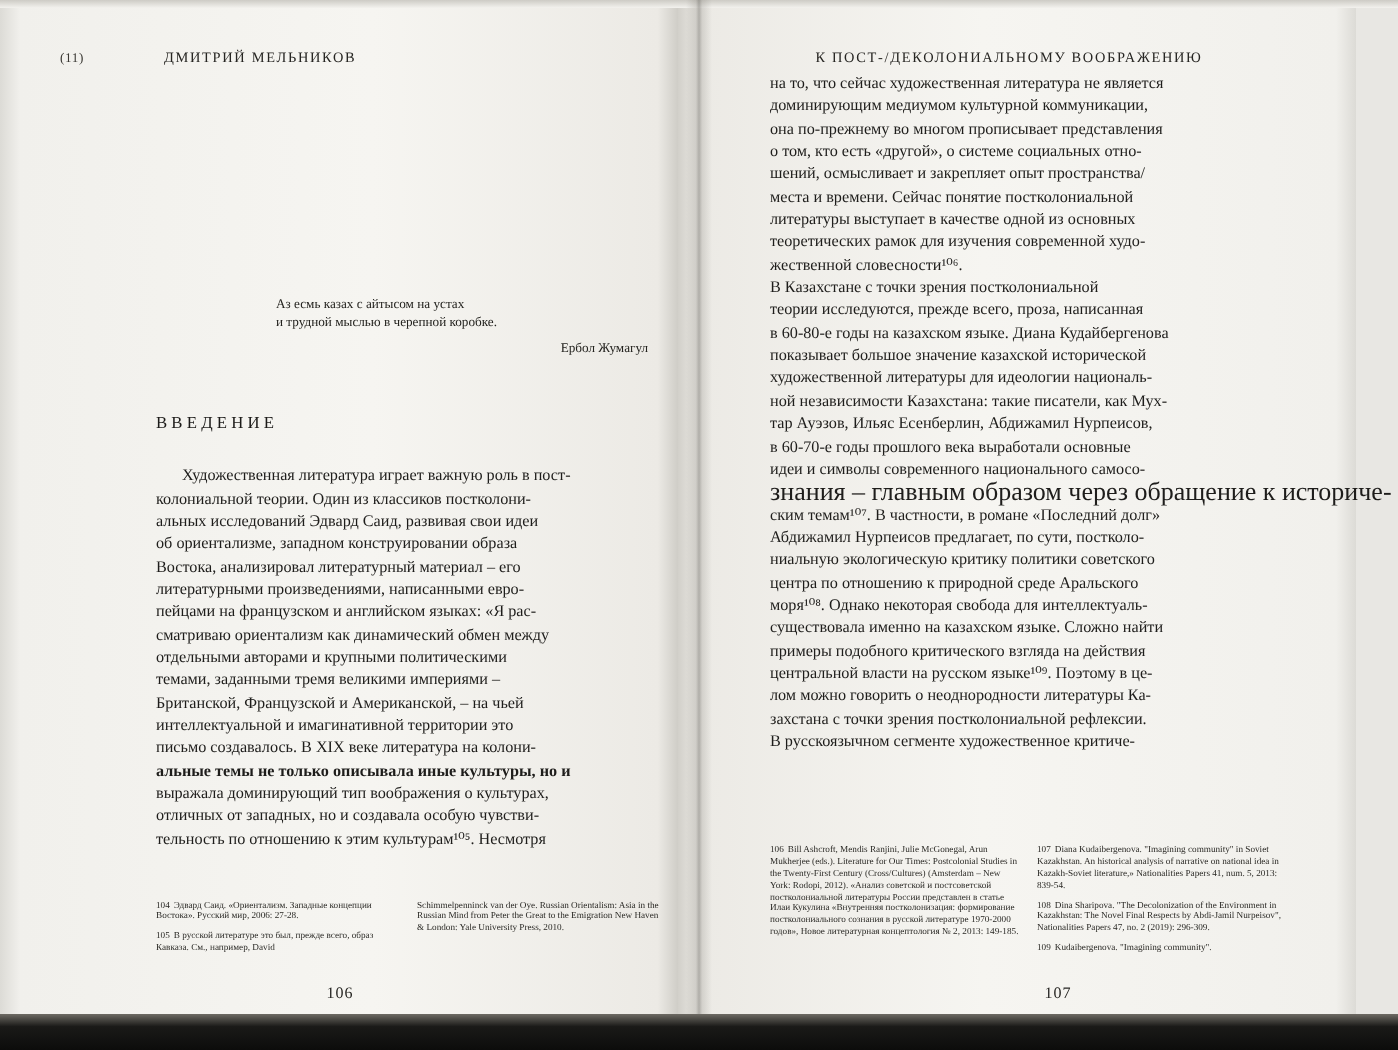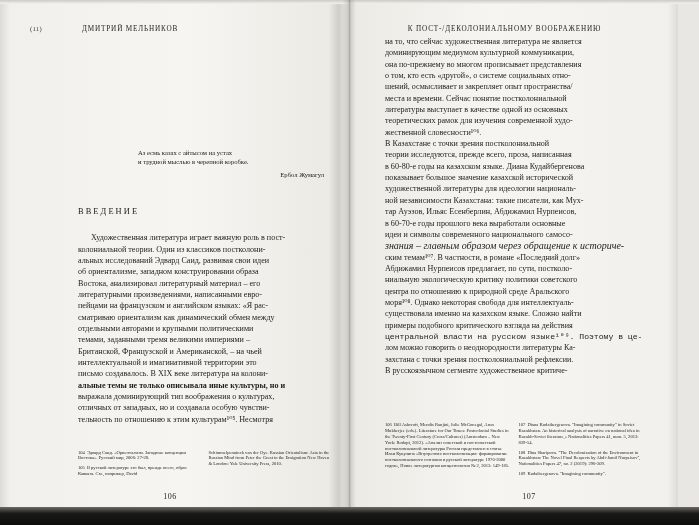--- a/index.html
+++ b/index.html
@@ -248,29 +248,29 @@
           <div class="body-line" style="font-size: 8.1px; line-height: 11.35px; color: rgb(30, 29, 27); white-space: nowrap;">жественной словесности¹⁰⁶.</div>
           <div class="body-line" style="font-size: 8.1px; line-height: 11.35px; color: rgb(30, 29, 27); white-space: nowrap;">В Казахстане с точки зрения постколониальной</div>
           <div class="body-line" style="font-size: 8.1px; line-height: 11.35px; color: rgb(30, 29, 27); white-space: nowrap;">теории исследуются, прежде всего, проза, написанная</div>
           <div class="body-line" style="font-size: 8.1px; line-height: 11.35px; color: rgb(30, 29, 27); white-space: nowrap;">в 60-80-е годы на казахском языке. Диана Кудайбергенова</div>
           <div class="body-line" style="font-size: 8.1px; line-height: 11.35px; color: rgb(30, 29, 27); white-space: nowrap;">показывает большое значение казахской исторической</div>
           <div class="body-line" style="font-size: 8.1px; line-height: 11.35px; color: rgb(30, 29, 27); white-space: nowrap;">художественной литературы для идеологии националь-</div>
           <div class="body-line" style="font-size: 8.1px; line-height: 11.35px; color: rgb(30, 29, 27); white-space: nowrap;">ной независимости Казахстана: такие писатели, как Мух-</div>
           <div class="body-line" style="font-size: 8.1px; line-height: 11.35px; color: rgb(30, 29, 27); white-space: nowrap;">тар Ауэзов, Ильяс Есенберлин, Абдижамил Нурпеисов,</div>
           <div class="body-line" style="font-size: 8.1px; line-height: 11.35px; color: rgb(30, 29, 27); white-space: nowrap;">в 60-70-е годы прошлого века выработали основные</div>
           <div class="body-line" style="font-size: 8.1px; line-height: 11.35px; color: rgb(30, 29, 27); white-space: nowrap;">идеи и символы современного национального самосо-</div>
-          <div class="body-line" style="font-size: 10px; line-height: 11.35px; color: rgb(30, 29, 27); white-space: nowrap; font-style: italic;">знания – главным образом через обращение к историче-</div>
+          <div class="body-line" style="font-size: 13px; line-height: 11.35px; color: rgb(30, 29, 27); white-space: nowrap;">знания – главным образом через обращение к историче-</div>
           <div class="body-line" style="font-size: 8.1px; line-height: 11.35px; color: rgb(30, 29, 27); white-space: nowrap;">ским темам¹⁰⁷. В частности, в романе «Последний долг»</div>
           <div class="body-line" style="font-size: 8.1px; line-height: 11.35px; color: rgb(30, 29, 27); white-space: nowrap;">Абдижамил Нурпеисов предлагает, по сути, постколо-</div>
           <div class="body-line" style="font-size: 8.1px; line-height: 11.35px; color: rgb(30, 29, 27); white-space: nowrap;">ниальную экологическую критику политики советского</div>
           <div class="body-line" style="font-size: 8.1px; line-height: 11.35px; color: rgb(30, 29, 27); white-space: nowrap;">центра по отношению к природной среде Аральского</div>
           <div class="body-line" style="font-size: 8.1px; line-height: 11.35px; color: rgb(30, 29, 27); white-space: nowrap;">моря¹⁰⁸. Однако некоторая свобода для интеллектуаль-</div>
           <div class="body-line" style="font-size: 8.1px; line-height: 11.35px; color: rgb(30, 29, 27); white-space: nowrap;">существовала именно на казахском языке. Сложно найти</div>
           <div class="body-line" style="font-size: 8.1px; line-height: 11.35px; color: rgb(30, 29, 27); white-space: nowrap;">примеры подобного критического взгляда на действия</div>
-          <div class="body-line" style="font-size: 8.1px; line-height: 11.35px; color: rgb(30, 29, 27); white-space: nowrap; font-family: Liberation Mono, monospace;">центральной власти на русском языке¹⁰⁹. Поэтому в це-</div>
+          <div class="body-line" style="font-size: 8.1px; line-height: 11.35px; color: rgb(30, 29, 27); white-space: nowrap;">центральной власти на русском языке¹⁰⁹. Поэтому в це-</div>
           <div class="body-line" style="font-size: 8.1px; line-height: 11.35px; color: rgb(30, 29, 27); white-space: nowrap;">лом можно говорить о неоднородности литературы Ка-</div>
           <div class="body-line" style="font-size: 8.1px; line-height: 11.35px; color: rgb(30, 29, 27); white-space: nowrap;">захстана с точки зрения постколониальной рефлексии.</div>
           <div class="body-line" style="font-size: 8.1px; line-height: 11.35px; color: rgb(30, 29, 27); white-space: nowrap;">В русскоязычном сегменте художественное критиче-</div>
         </div>
     </div>
 
     <div class="footnote-zone">
       <div class="fn-col">
         <div class="fn-item">
           <span class="num">106</span><span>Bill Ashcroft, Mendis Ranjini, Julie McGonegal, Arun Mukherjee (eds.). Literature for Our Times: Postcolonial Studies in the Twenty-First Century (Cross/Cultures) (Amsterdam – New York: Rodopi, 2012). «Анализ советской и постсоветской постколониальной литературы России представлен в статье Илаи Кукулина «Внутренняя постколонизация: формирование постколониального сознания в русской литературе 1970-2000 годов», Новое литературная концептология № 2, 2013: 149-185.</span>

